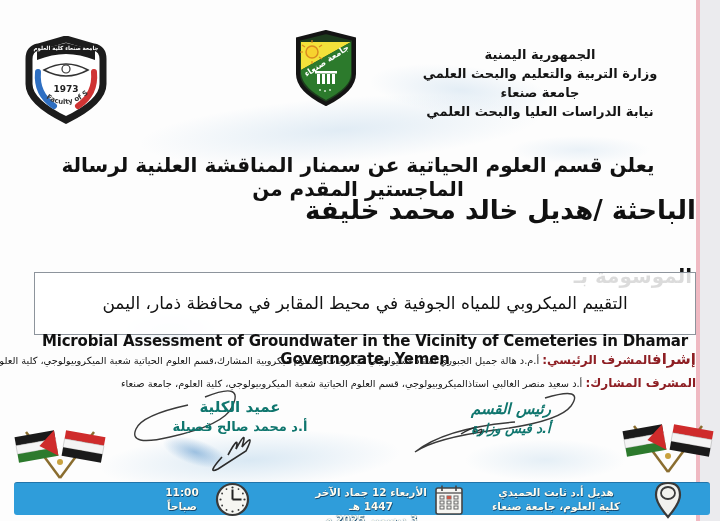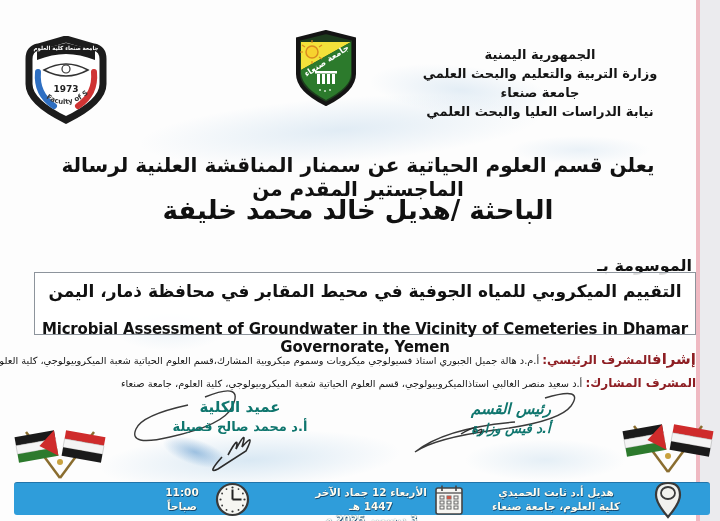--- a/index.html
+++ b/index.html
@@ -20,26 +20,26 @@
   .b6{left:150px;top:435px;width:90px;height:34px;background:radial-gradient(closest-side,rgba(60,130,195,.45),rgba(60,130,195,0) 75%);transform:rotate(18deg);}
   .b7{left:480px;top:130px;width:200px;height:40px;background:radial-gradient(closest-side,rgba(125,175,215,.15),rgba(125,175,215,0) 70%);}
 
   
   .ministry{position:absolute;top:46px;right:40px;width:280px;text-align:center;direction:rtl;color:#151515;font-weight:bold;font-size:13px;line-height:1.45;}
   .logo-left{position:absolute;left:24px;top:36px;}
   .logo-center{position:absolute;left:291px;top:30px;}
 
   
   .announce{position:absolute;top:153px;left:20px;width:676px;text-align:center;direction:rtl;font-weight:bold;font-size:20px;color:#111;}
-  .researcher{position:absolute;top:195px;left:20px;width:676px;text-align:center;direction:rtl;font-weight:bold;font-size:26px;color:#111;}
-  .titled-label{position:absolute;top:256px;right:28px;direction:rtl;font-weight:bold;font-size:16px;color:#111;}
+  .researcher{position:absolute;top:195px;left:20px;width:676px;direction:rtl;font-weight:bold;font-size:26px;color:#111;}
+  .titled-label{position:absolute;top:264px;right:28px;direction:rtl;font-weight:bold;font-size:20px;color:#111;}
 
   
   .title-box{position:absolute;left:34px;top:272px;width:662px;height:63px;border:1.5px solid #8d949c;background:rgba(255,255,255,.85);box-sizing:border-box;text-align:center;}
-  .title-ar{direction:rtl;font-weight:bold;font-size:17px;color:#111;margin-top:8px;}
+  .title-ar{direction:rtl;font-weight:normal;font-size:17px;color:#111;margin-top:20px;}
   .title-en{font-weight:bold;font-size:15px;color:#111;margin-top:19px;letter-spacing:-0.2px;}
 
   
   .supervision{position:absolute;top:347px;right:24px;width:672px;direction:rtl;text-align:right;color:#141414;line-height:1.7;}
   .sup-line{white-space:nowrap;font-size:9.8px;}
   .sup-word{color:#8e1f24;font-weight:bold;font-size:15px;}
   .sup-label{color:#8e1f24;font-weight:bold;font-size:12px;}
   .sup-text{color:#141414;font-size:9.8px;}
 
   

